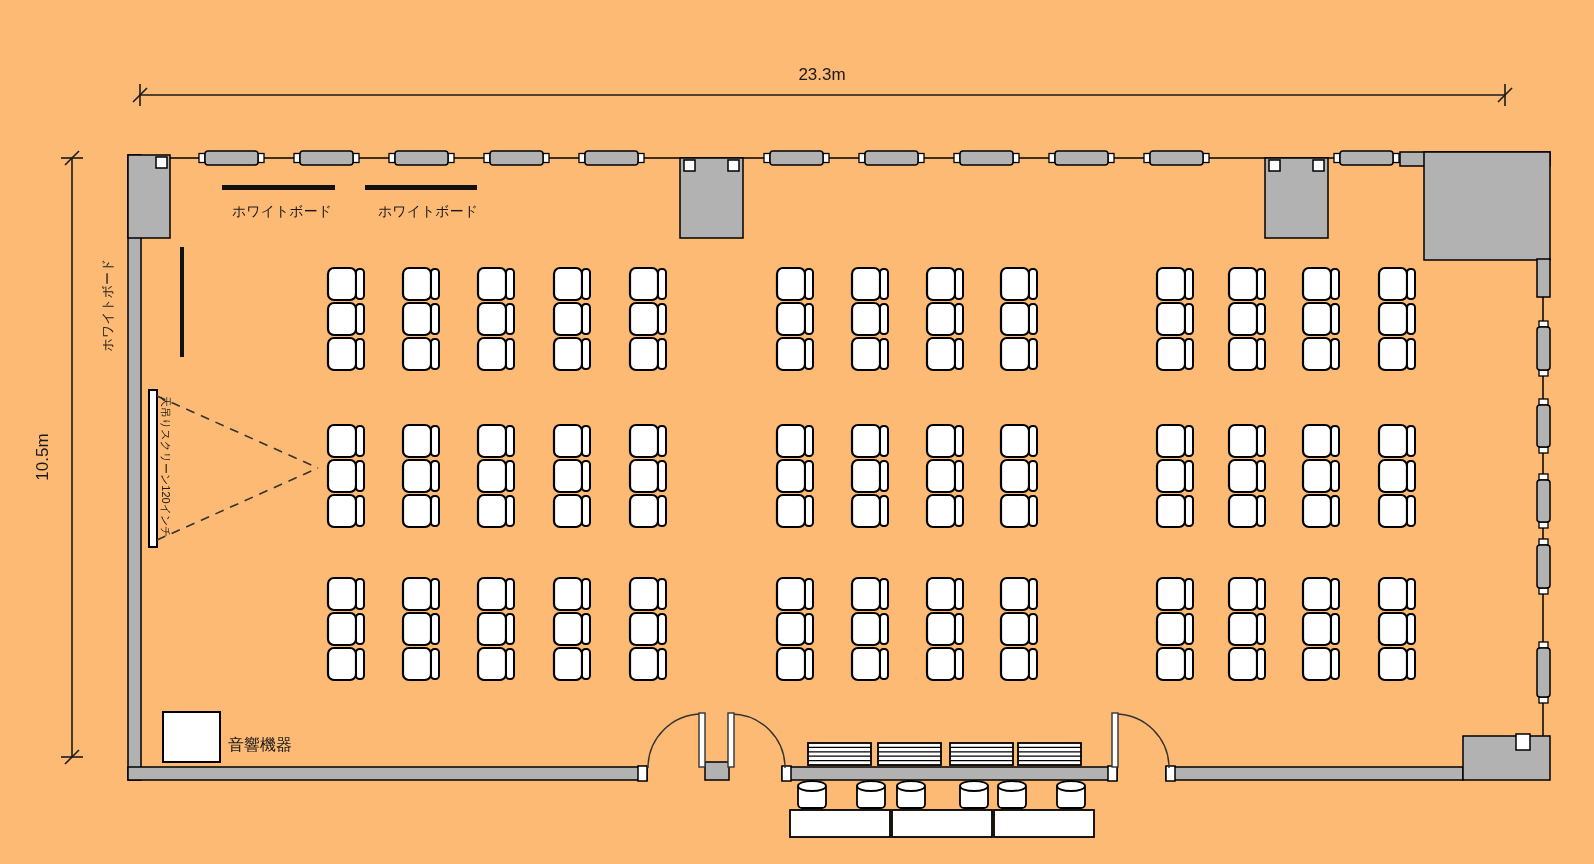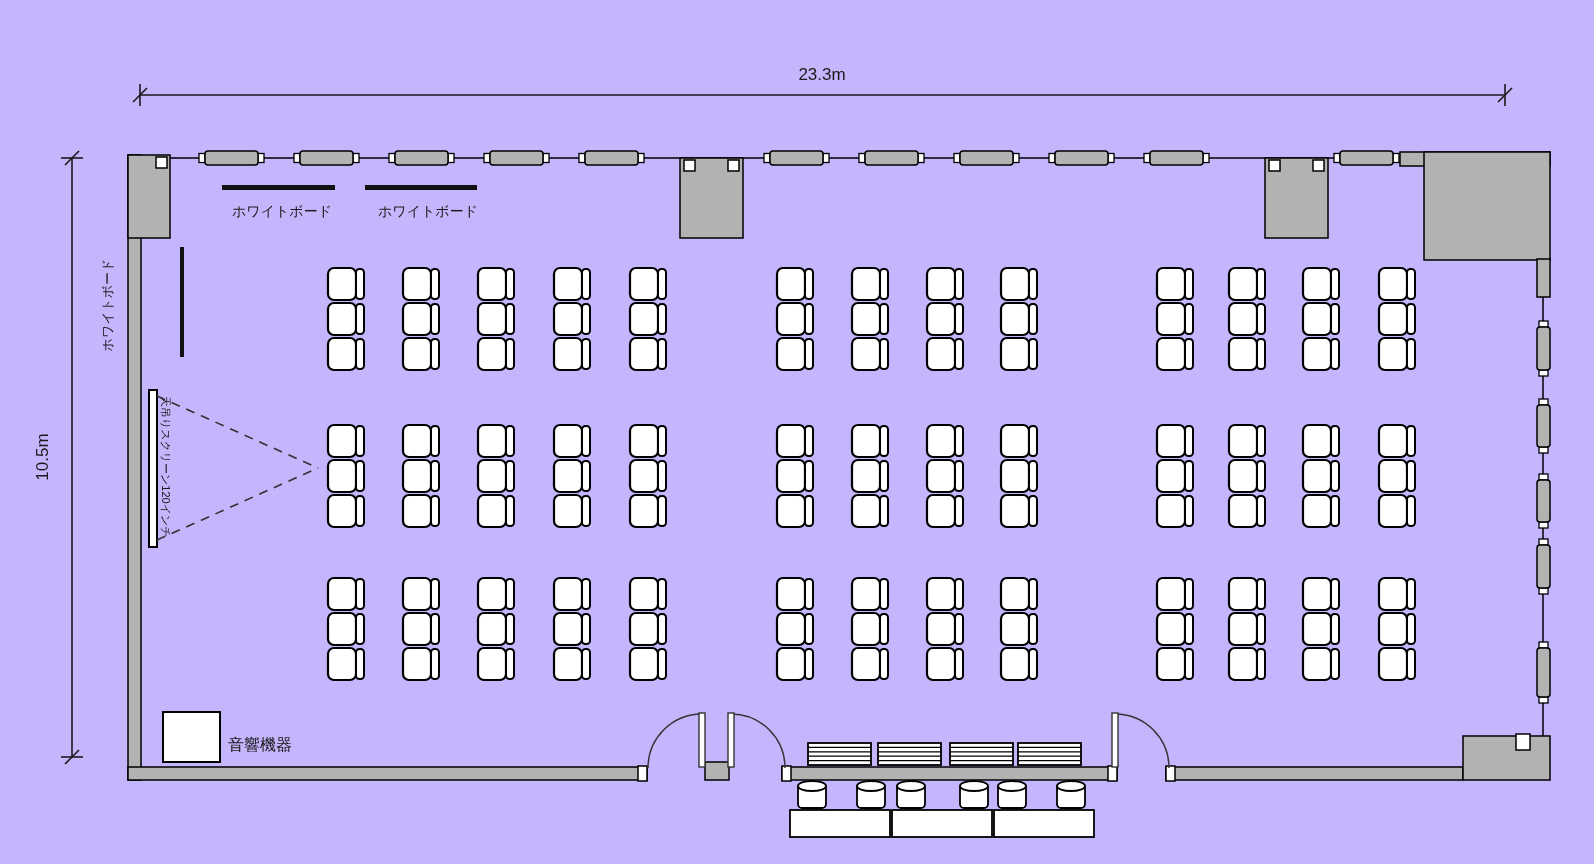--- a/index.html
+++ b/index.html
@@ -1,19 +1,19 @@
 <!DOCTYPE html>
 <html><head>
 <meta charset="utf-8">
 <style>
   html,body { margin:0; padding:0; background:#ffffff; }
   .canvas {
     position:relative;
     width:1594px; height:864px;
-    background:#c4b5fd;
+    background:#fdba74;
     font-family:"Liberation Sans", sans-serif;
     overflow:hidden;
   }
   svg text {
     font-family:"Liberation Sans", sans-serif;
     fill:#1a1a1a;
   }
   .dim-label   { font-size:17px; }
   .wb-label    { font-size:14px; }
   .audio-label { font-size:16px; }

